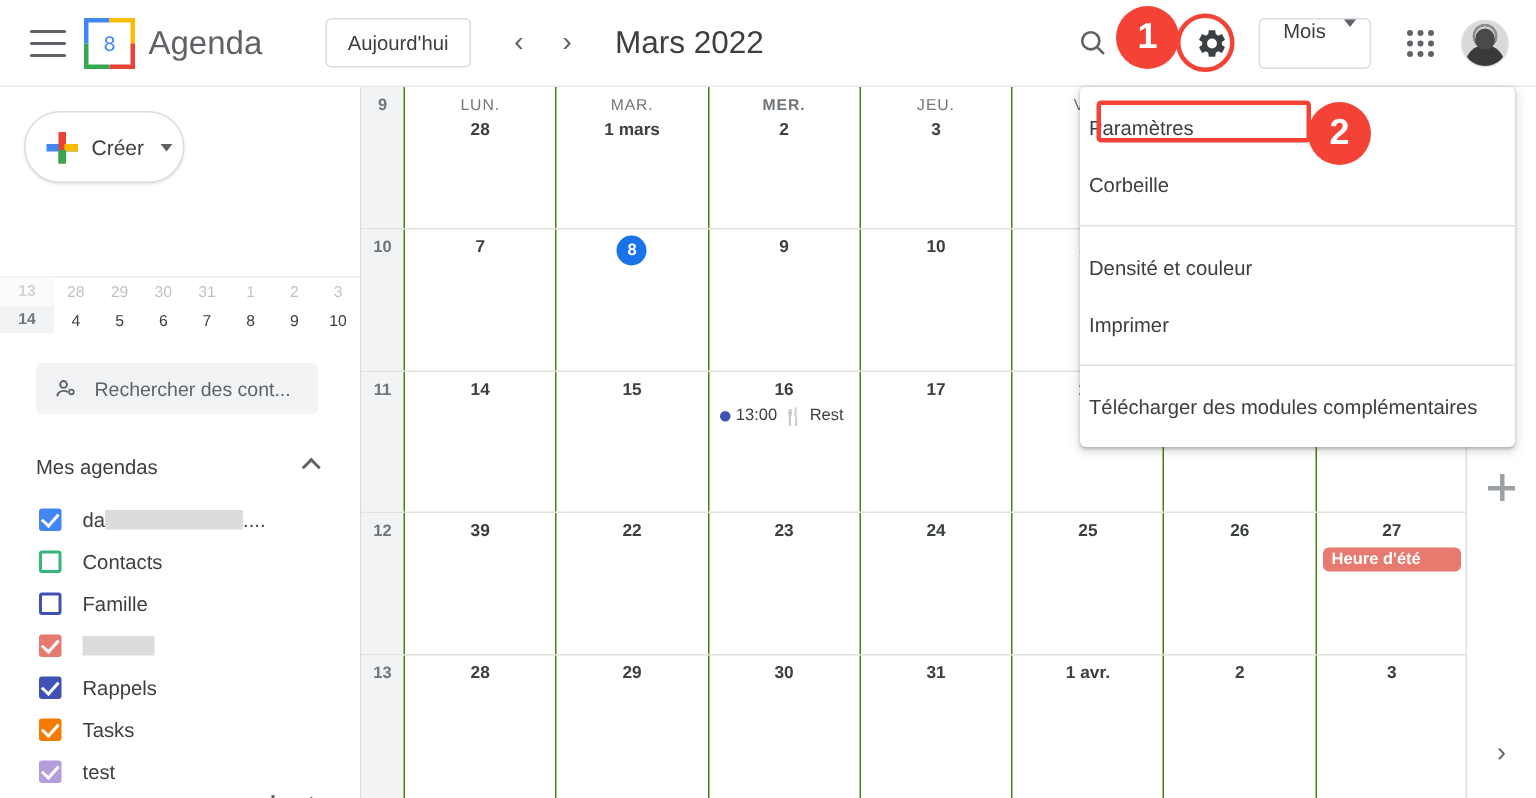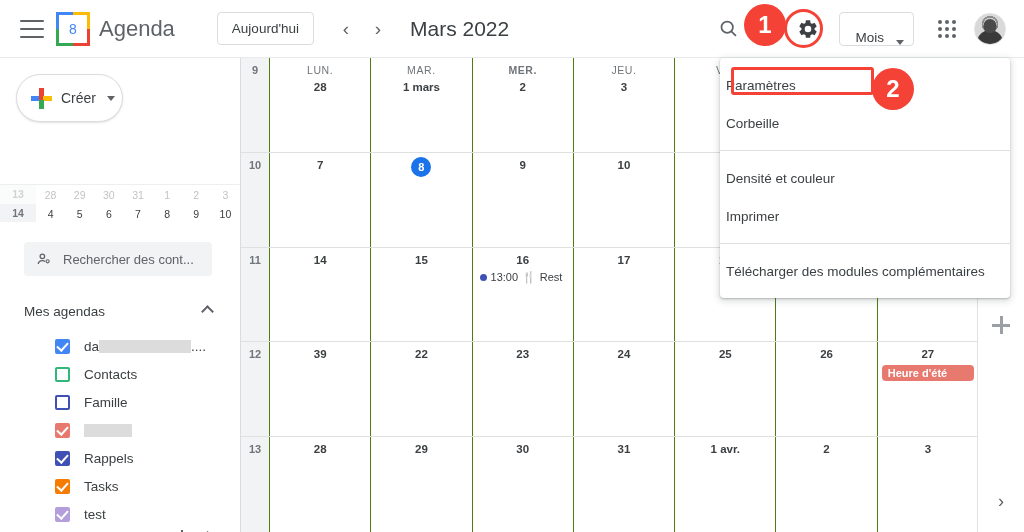--- a/index.html
+++ b/index.html
@@ -56,21 +56,21 @@
   }
   .header-spacer { flex: 1; }
   .icon-btn {
     width: 38px; height: 38px; border-radius: 50%; border: none; background: transparent;
     display: flex; align-items: center; justify-content: center; cursor: pointer;
     position: relative;
   }
   .view-select {
     height: 34px; padding: 0 9px 0 15px; border: 1px solid #dadce0; border-radius: 4px;
     background: #fff; font-size: 13.5px; color: #3c4043; cursor: pointer;
-    display: flex; align-items: flex-end; gap: 12px; margin-left: 10px; margin-right: 14px;
+    display: flex; align-items: flex-start; gap: 12px; margin-left: 10px; margin-right: 14px;
   }
   .caret { width: 0; height: 0; border-left: 4px solid transparent;
            border-right: 4px solid transparent; border-top: 5px solid #5f6368; }
   .apps-grid { display: grid; grid-template-columns: repeat(3, 4px); gap: 3px; }
   .apps-grid i { width: 4px; height: 4px; background: #5f6368; border-radius: 50%; display: block; }
   .avatar {
     width: 32px; height: 32px; border-radius: 50%; margin-right: 18px; margin-left: 8px;
     background: radial-gradient(circle at 50% 34%, #cfcfcf 0 26%, #8d8d8d 27% 33%, #d9d9d9 34%),
                 linear-gradient(#e8e8e8, #bdbdbd);
     overflow: hidden; cursor: pointer; position: relative; border: 1px solid #e0e0e0;
@@ -130,21 +130,21 @@
   .section-head .sp { flex: 1; }
   .chev-up { width: 9px; height: 9px; border-left: 2px solid #5f6368; border-top: 2px solid #5f6368;
              transform: rotate(45deg); margin-right: 4px; }
   .plus-thin { position: relative; width: 14px; height: 14px; margin-right: 14px; }
   .plus-thin::before, .plus-thin::after { content: ""; position: absolute; background: #5f6368; }
   .plus-thin::before { left: 0; top: 6px; width: 14px; height: 2px; }
   .plus-thin::after { top: 0; left: 6px; width: 2px; height: 14px; }
 
   .cal-list { position: absolute; left: 0; width: 240px; }
   .cal-item { display: flex; align-items: center; height: 28px; padding-left: 26px;
-              cursor: pointer; margin-left: 29px; }
+              cursor: pointer; }
   .cal-box { width: 15px; height: 15px; border-radius: 2px; flex: none; margin-right: 14px;
              position: relative; }
   .cal-box.checked::after {
     content: ""; position: absolute; left: 4px; top: 1px; width: 5px; height: 9px;
     border: solid #fff; border-width: 0 2px 2px 0; transform: rotate(42deg);
   }
   .cal-box.empty { background: #fff; }
   .cal-label { font-size: 13.5px; color: #3c4043; white-space: nowrap; }
   .redacted { display: inline-block; background: #dcdcdc; height: 13px; vertical-align: middle; }
 

